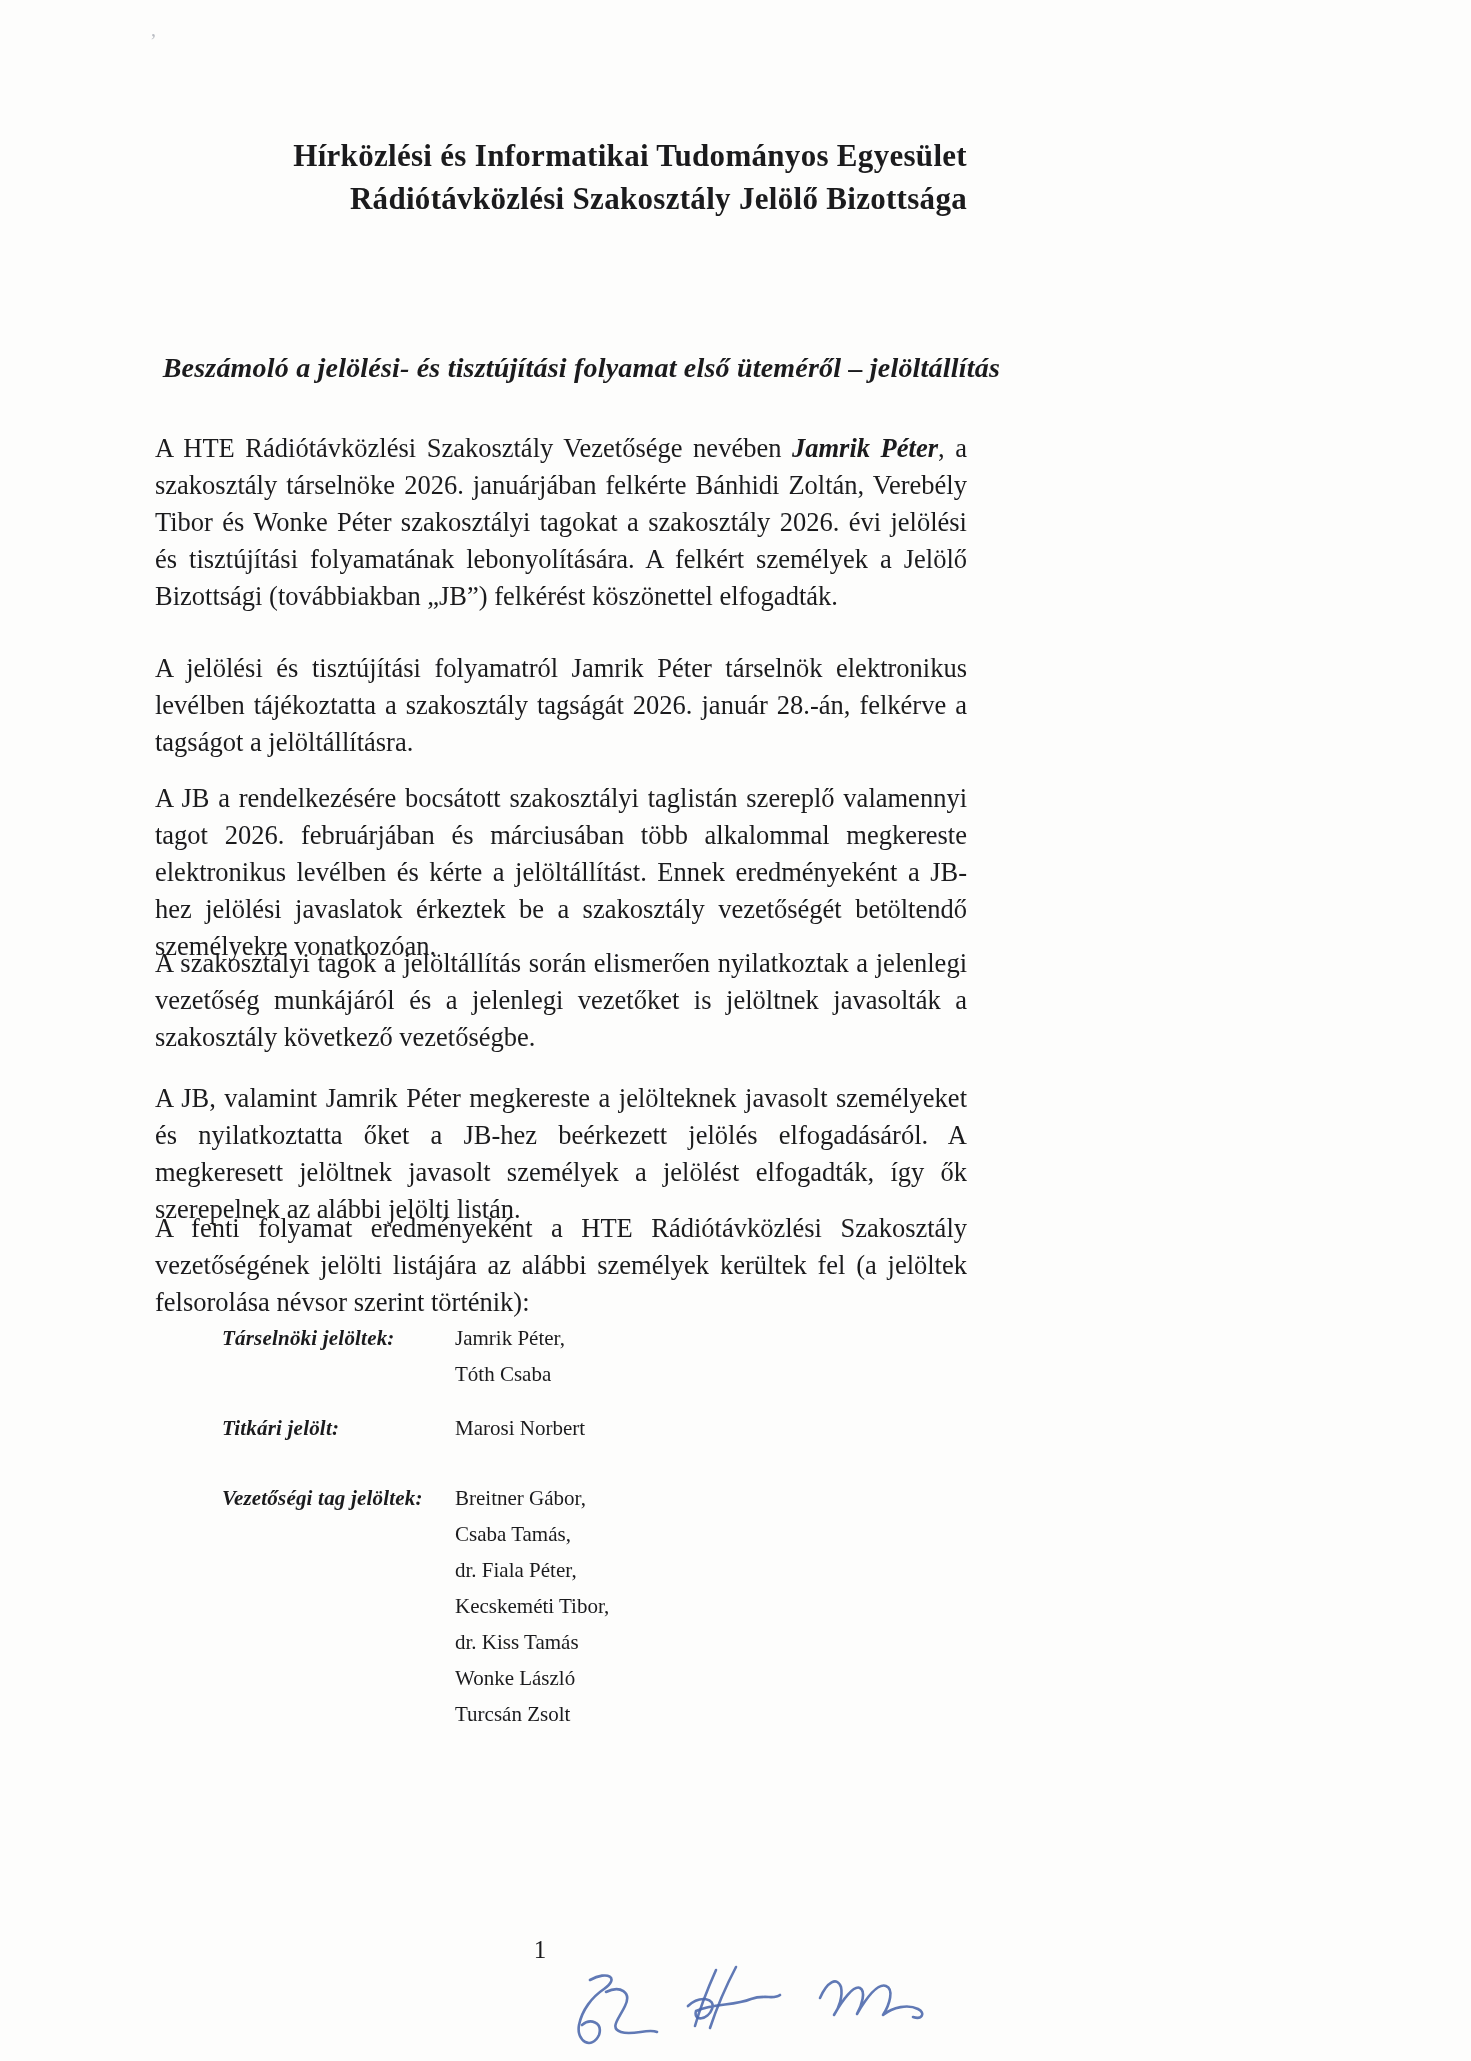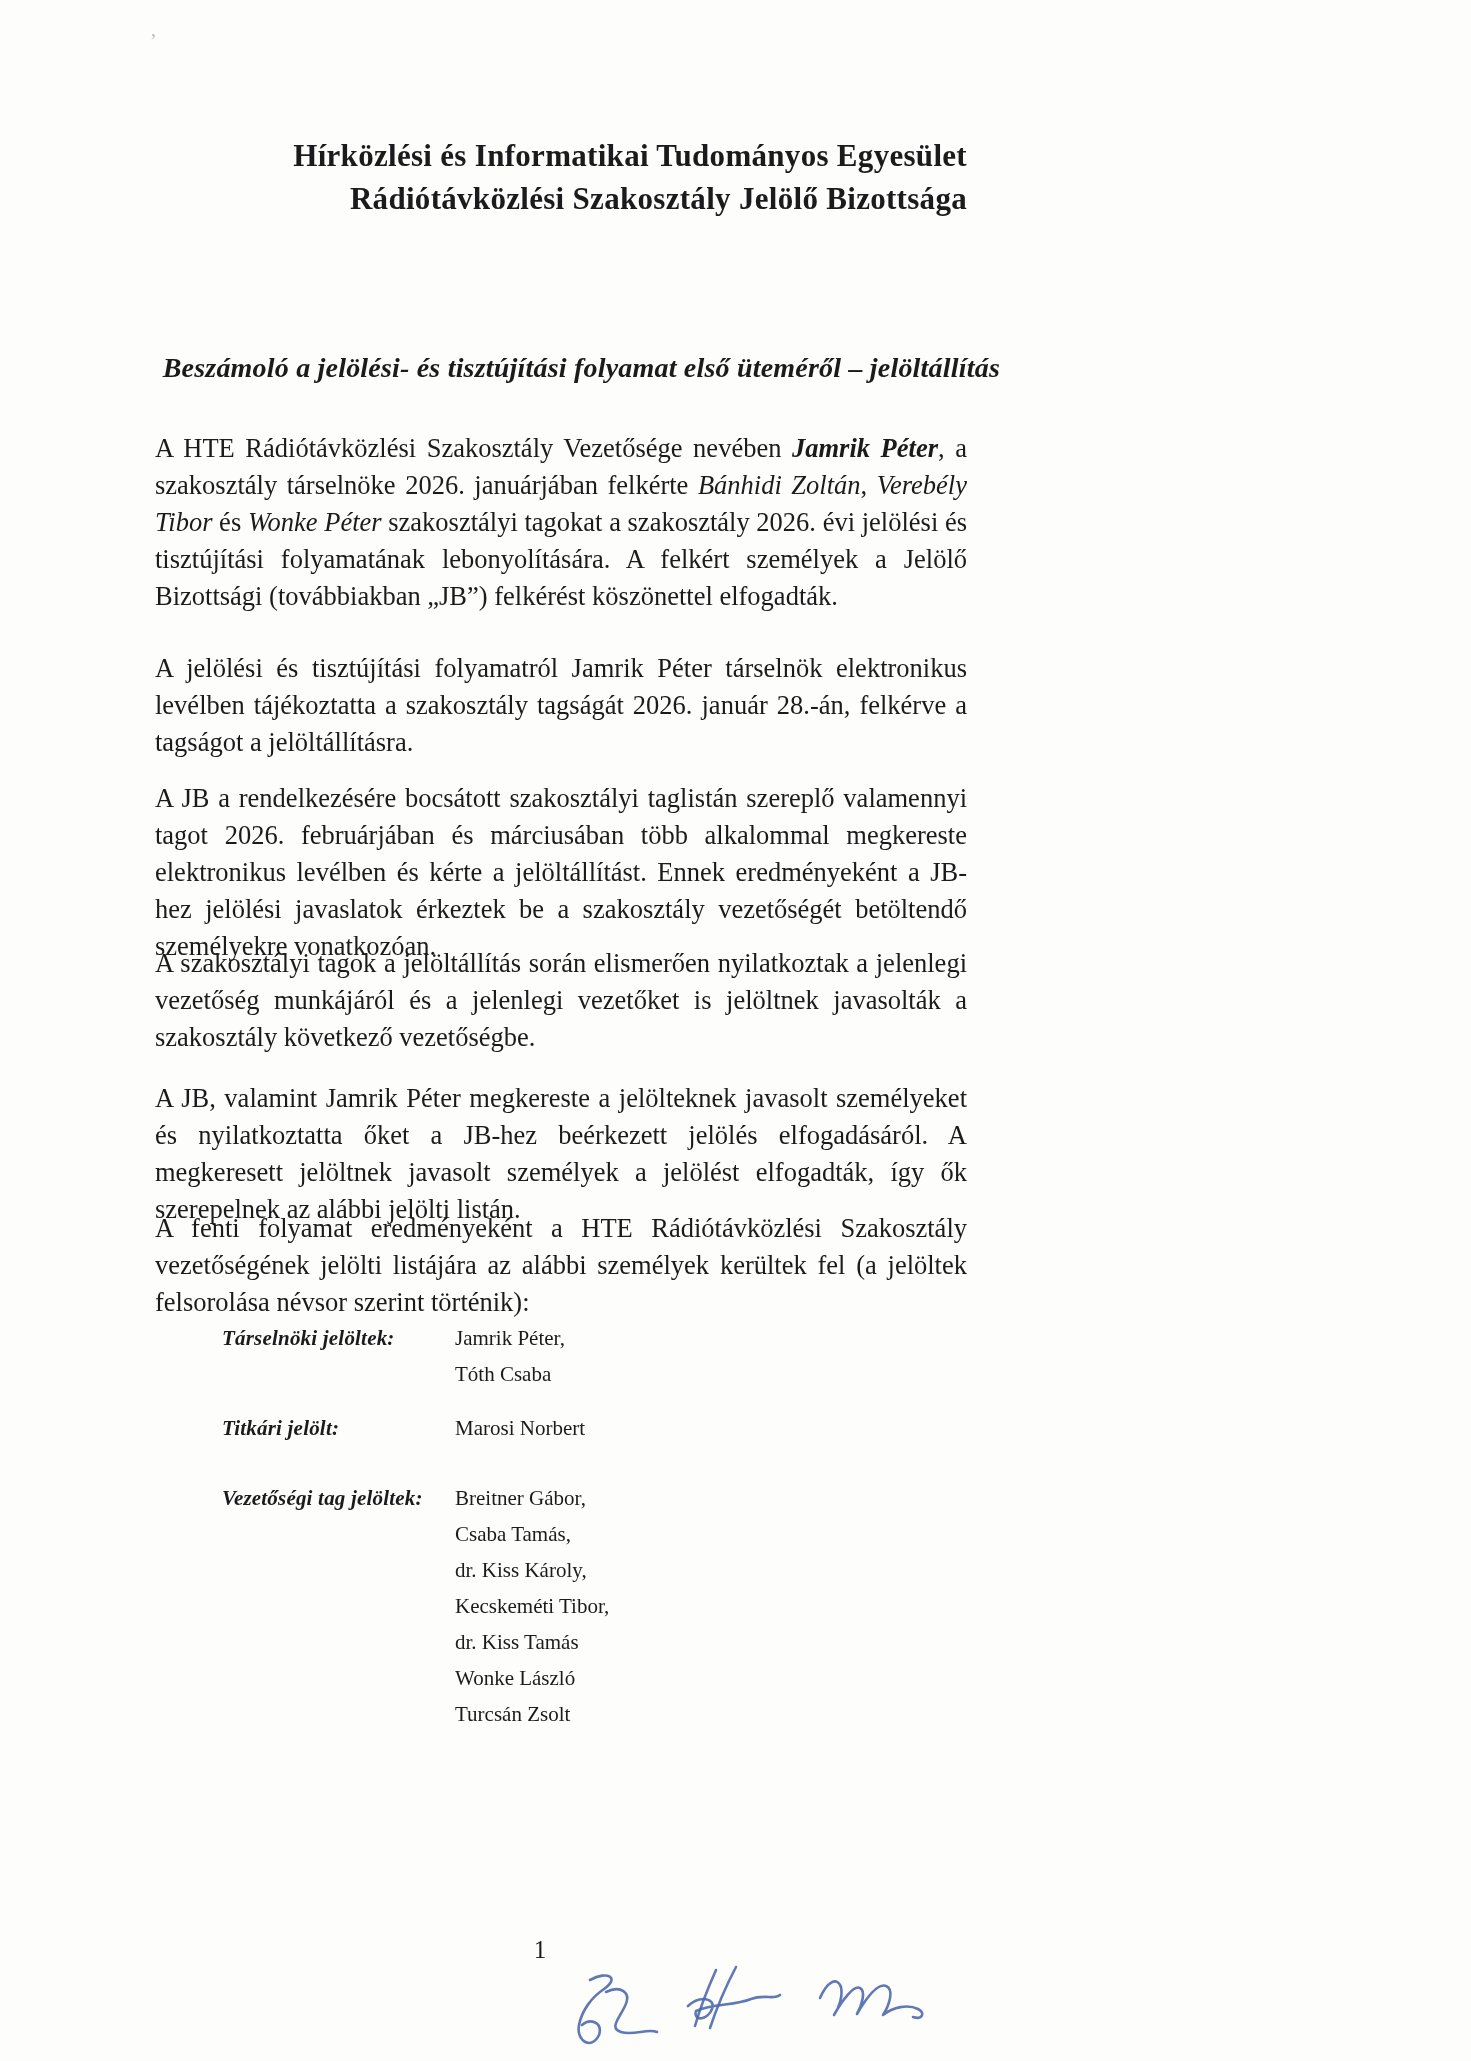--- a/index.html
+++ b/index.html
@@ -30,21 +30,21 @@
     font-size:26.5px;line-height:37px;
     text-align:justify;
   }
   .p1{top:430px;}
   .p2{top:650px;}
   .p3{top:780px;}
   .p4{top:945px;}
   .p5{top:1080px;}
   .p6{top:1210px;}
   .seg-bi{font-weight:bold;font-style:italic;}
-  .seg-i{font-style:italic;margin-top:20px;}
+  .seg-i{margin-top:20px;}
   .nom-group{
     position:absolute;left:222px;width:745px;
     display:flex;align-items:flex-start;
     font-size:21px;line-height:36px;
   }
   .g1{top:1320px;}
   .g2{top:1410px;}
   .g3{top:1480px;}
   .nom-label{
     width:233px;flex:0 0 233px;
@@ -107,21 +107,21 @@
     <ul class="nom-names">
       <li>Marosi Norbert</li>
     </ul>
   </div>
 
   <div class="nom-group g3">
     <div class="nom-label">Vezetőségi tag jelöltek:</div>
     <ul class="nom-names">
       <li>Breitner Gábor,</li>
       <li>Csaba Tamás,</li>
-      <li>dr. Kiss Károly,</li>
+      <li>dr. Fiala Péter,</li>
       <li>Kecskeméti Tibor,</li>
       <li>dr. Kiss Tamás</li>
       <li>Wonke László</li>
       <li>Turcsán Zsolt</li>
     </ul>
   </div>
 
 
   <div class="page-number">1</div>
 

